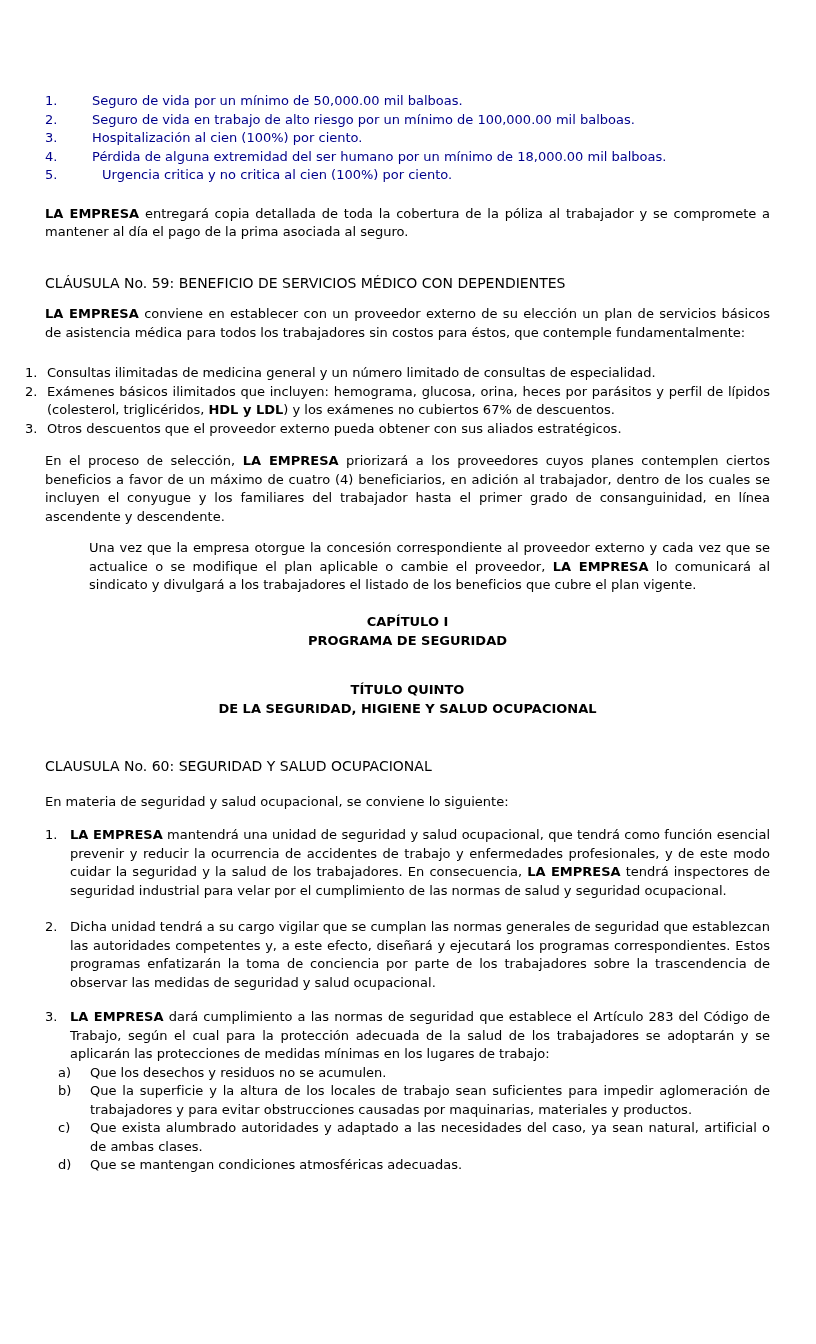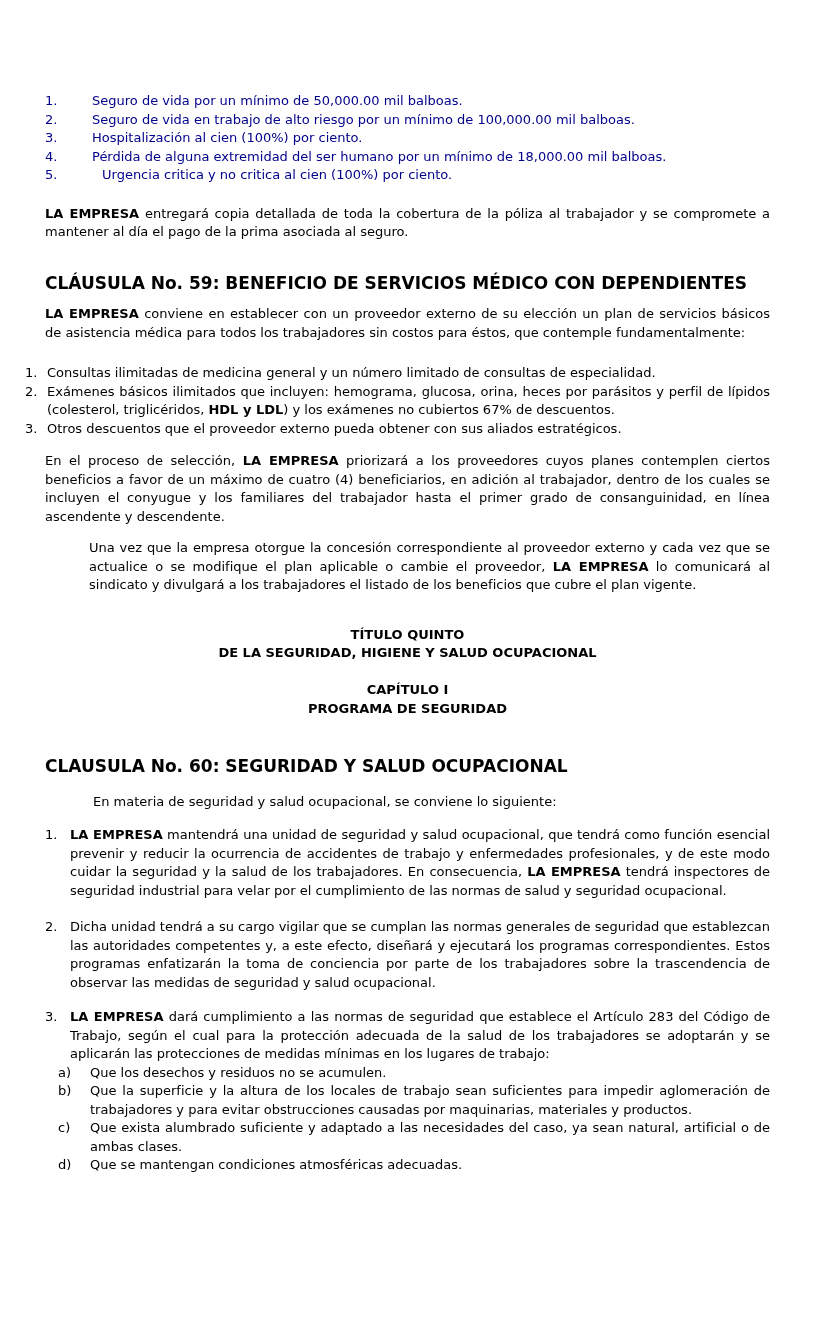--- a/index.html
+++ b/index.html
@@ -12,40 +12,40 @@
     background:var(--page-background, #ffffff);
     color:var(--text, #000000);
     font-family:"DejaVu Sans", "Liberation Sans", sans-serif;
     font-size:13px;
     line-height:18.5px;
     padding:92px 46px 0 45px;
     overflow:hidden;
   }
   .b { font-weight:bold; }
   .para { text-align:justify; }
-  .heading { font-weight:bold; font-size:17px; }
+  .heading { font-weight:normal; font-size:14px; }
 
   
   .ins-list { color:var(--accent-blue, #00008B); }
   .ins-row { display:flex; }
   .ins-num { flex:0 0 47px; }
   .ins-text { flex:1; }
   .ins-row.extra-indent .ins-text { padding-left:10px; }
 
   
   .mt-policy   { margin-top:20px; }
   .mt-h59      { margin-top:32px; }
   .mt-intro59  { margin-top:13px; }
   .mt-svc      { margin-top:22px; }
   .mt-sel      { margin-top:14px; }
   .mt-conc     { margin-top:13px;margin-left:44px; }
   .mt-title    { margin-top:31px; }
   .mt-chapter  { margin-top:18.5px; }
   .mt-h60      { margin-top:39px; }
-  .mt-intro60  { margin-top:17px;margin-left:48px; }
+  .mt-intro60  { margin-top:17px; }
   .mt-list60   { margin-top:15px; }
 
   
   .svc-list { margin-left:-20px; }
   .svc-row { display:flex; }
   .svc-num { flex:0 0 22px; }
   .svc-text { flex:1; text-align:justify; }
 
   
   .center-block { text-align:center; font-weight:bold; }
@@ -110,27 +110,27 @@
     <div class="svc-row">
       <span class="svc-num">3.</span>
       <span class="svc-text"><span>Otros descuentos que el proveedor externo pueda obtener con sus aliados estratégicos.</span></span>
     </div>
   </div>
 
   <p class="para mt-sel"><span>En el proceso de selección, </span><span class="b">LA EMPRESA</span><span> priorizará a los proveedores cuyos planes contemplen ciertos beneficios a favor de un máximo de cuatro (4) beneficiarios, en adición al trabajador, dentro de los cuales se incluyen el conyugue y los familiares del trabajador hasta el primer grado de consanguinidad, en línea ascendente y descendente.</span></p>
 
   <p class="para mt-conc"><span>Una vez que la empresa otorgue la concesión correspondiente al proveedor externo y cada vez que se actualice o se modifique el plan aplicable o cambie el proveedor, </span><span class="b">LA EMPRESA</span><span> lo comunicará al sindicato y divulgará a los trabajadores el listado de los beneficios que cubre el plan vigente.</span></p>
 
+  <div class="center-block mt-chapter">
+    <div>CAPÍTULO I</div>
+    <div>PROGRAMA DE SEGURIDAD</div>
+  </div>
   <div class="center-block mt-title">
     <div>TÍTULO QUINTO</div>
     <div>DE LA SEGURIDAD, HIGIENE Y SALUD OCUPACIONAL</div>
-  </div>
-  <div class="center-block mt-chapter">
-    <div>CAPÍTULO I</div>
-    <div>PROGRAMA DE SEGURIDAD</div>
   </div>
 
   <h2 class="heading mt-h60">CLAUSULA No. 60: SEGURIDAD Y SALUD OCUPACIONAL</h2>
 
   <p class="para mt-intro60">En materia de seguridad y salud ocupacional, se conviene lo siguiente:</p>
 
   <div class="mt-list60">
     <div class="c60-row">
       <span class="c60-num">1.</span>
       <div class="c60-body c60-text"><span class="b">LA EMPRESA</span><span> mantendrá una unidad de seguridad y salud ocupacional, que tendrá como función esencial prevenir y reducir la ocurrencia de accidentes de trabajo y enfermedades profesionales, y de este modo cuidar la seguridad y la salud de los trabajadores.  En consecuencia, </span><span class="b">LA EMPRESA</span><span> tendrá inspectores de seguridad industrial para velar por el cumplimiento de las normas de salud y seguridad ocupacional.</span></div>
@@ -147,21 +147,21 @@
           <div class="sub-row">
             <span class="sub-num">a)</span>
             <span class="sub-text">Que los desechos y residuos no se acumulen.</span>
           </div>
           <div class="sub-row">
             <span class="sub-num">b)</span>
             <span class="sub-text">Que la superficie y la altura de los locales de trabajo sean suficientes para impedir aglomeración de trabajadores y para evitar obstrucciones causadas por maquinarias, materiales y productos.</span>
           </div>
           <div class="sub-row">
             <span class="sub-num">c)</span>
-            <span class="sub-text">Que exista alumbrado suficiente y adaptado a las necesidades del caso, ya sean natural, artificial o de ambas clases.</span>
+            <span class="sub-text">Que exista alumbrado autoridades y adaptado a las necesidades del caso, ya sean natural, artificial o de ambas clases.</span>
           </div>
           <div class="sub-row">
             <span class="sub-num">d)</span>
             <span class="sub-text">Que se mantengan condiciones atmosféricas adecuadas.</span>
           </div>
         </div>
       </div>
     </div>
   </div>
 

